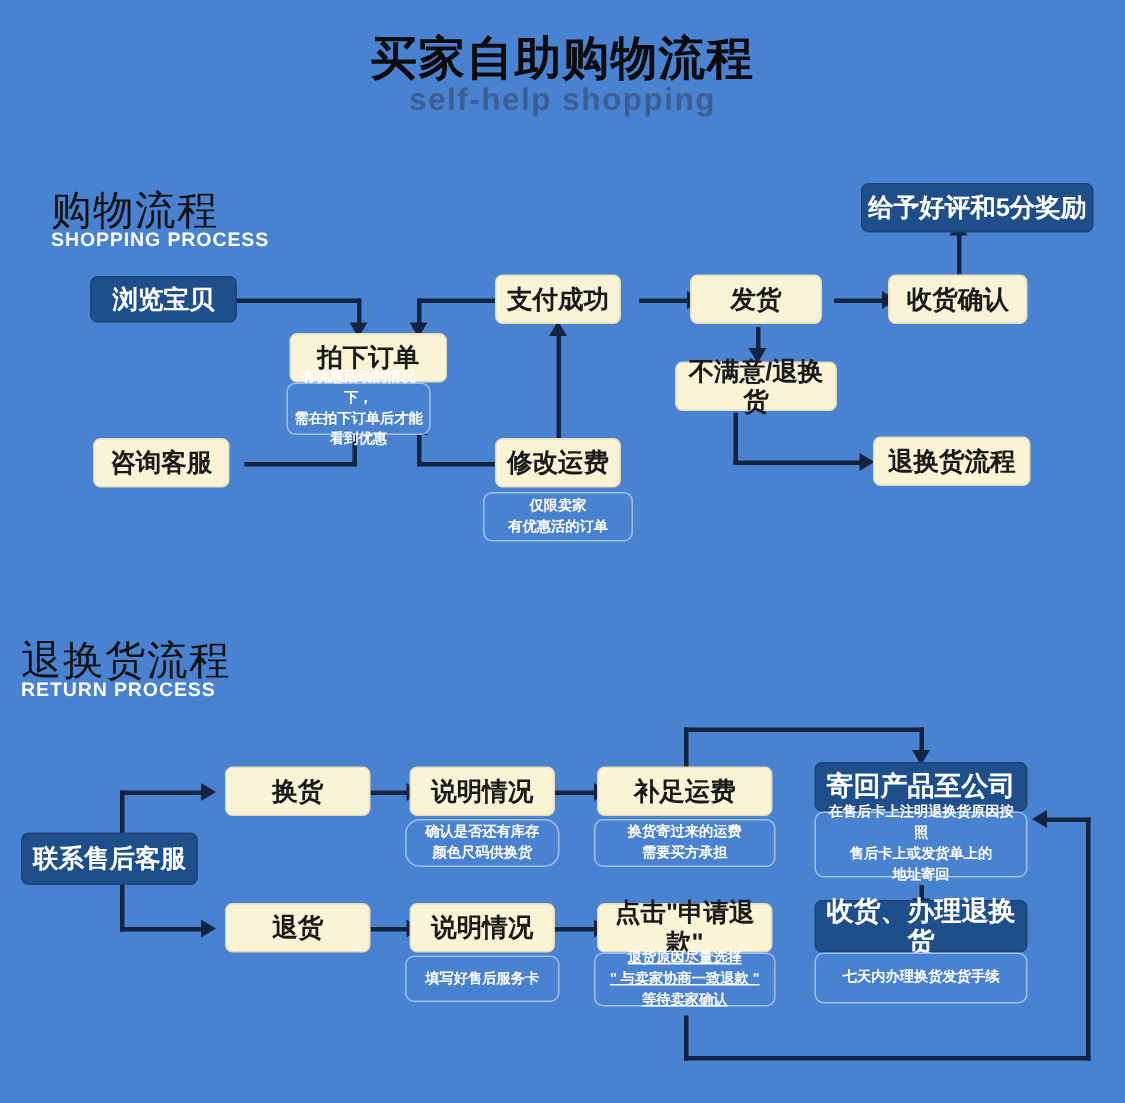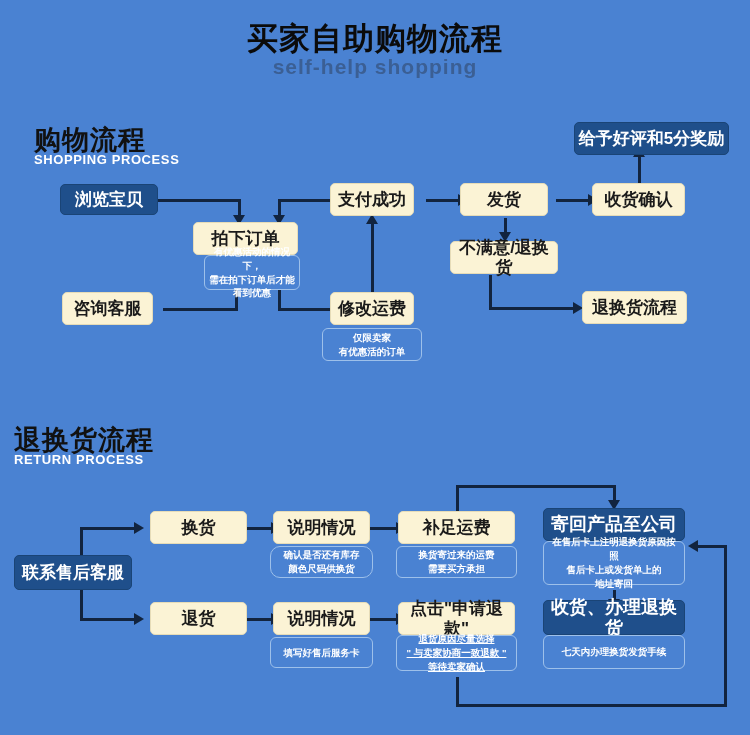--- a/index.html
+++ b/index.html
@@ -15,21 +15,21 @@
 
   
   .main-title{
     width:750px;text-align:center;top:18px;left:0;
     font-size:31px;font-weight:bold;color:#0b0b0b;letter-spacing:1px;
   }
   .main-sub{
     width:750px;text-align:center;top:55px;left:0;
     font-size:21px;font-weight:bold;color:#3b5f94;letter-spacing:1px;
   }
-  .sec-title{font-size:27px;font-weight:bold;color:#111;letter-spacing:1px;}
+  .sec-title{font-size:27px;font-weight:normal;color:#111;letter-spacing:1px;}
   .sec-sub{font-size:13px;font-weight:bold;color:#ffffff;letter-spacing:.6px;}
 
   
   .node{
     display:flex;align-items:center;justify-content:center;
     text-align:center;border-radius:5px;
     font-weight:bold;line-height:1.15;
     z-index:3;
   }
   .node.cream{
@@ -107,21 +107,21 @@
   <div class="ln vl abs" style="left:504px;top:218px;height:16px;"></div>
   <div class="arw arw-d abs" style="left:499px;top:232px;"></div>
 
   <div class="ln vl abs" style="left:489px;top:275px;height:35px;"></div>
   <div class="ln hl abs" style="left:489px;top:307px;width:86px;"></div>
   <div class="arw arw-r abs" style="left:573px;top:302px;"></div>
 
   <div class="node dark abs" style="left:60px;top:184px;width:98px;height:31px;">浏览宝贝</div>
 
   <div class="node cream abs" style="left:193px;top:222px;width:105px;height:33px;">拍下订单</div>
-  <div class="note abs" style="left:191px;top:255px;width:96px;height:35px;margin-left:13px;">有优惠活动的情况下，
+  <div class="note abs" style="left:191px;top:255px;width:96px;height:35px;">有优惠活动的情况下，
 需在拍下订单后才能
 看到优惠</div>
 
   <div class="node cream abs" style="left:62px;top:292px;width:91px;height:33px;">咨询客服</div>
 
   <div class="node cream abs" style="left:330px;top:292px;width:84px;height:33px;">修改运费</div>
   <div class="note abs" style="left:322px;top:328px;width:100px;height:33px;">仅限卖家
 有优惠活的订单</div>
 
   <div class="node cream abs" style="left:330px;top:183px;width:84px;height:33px;">支付成功</div>

